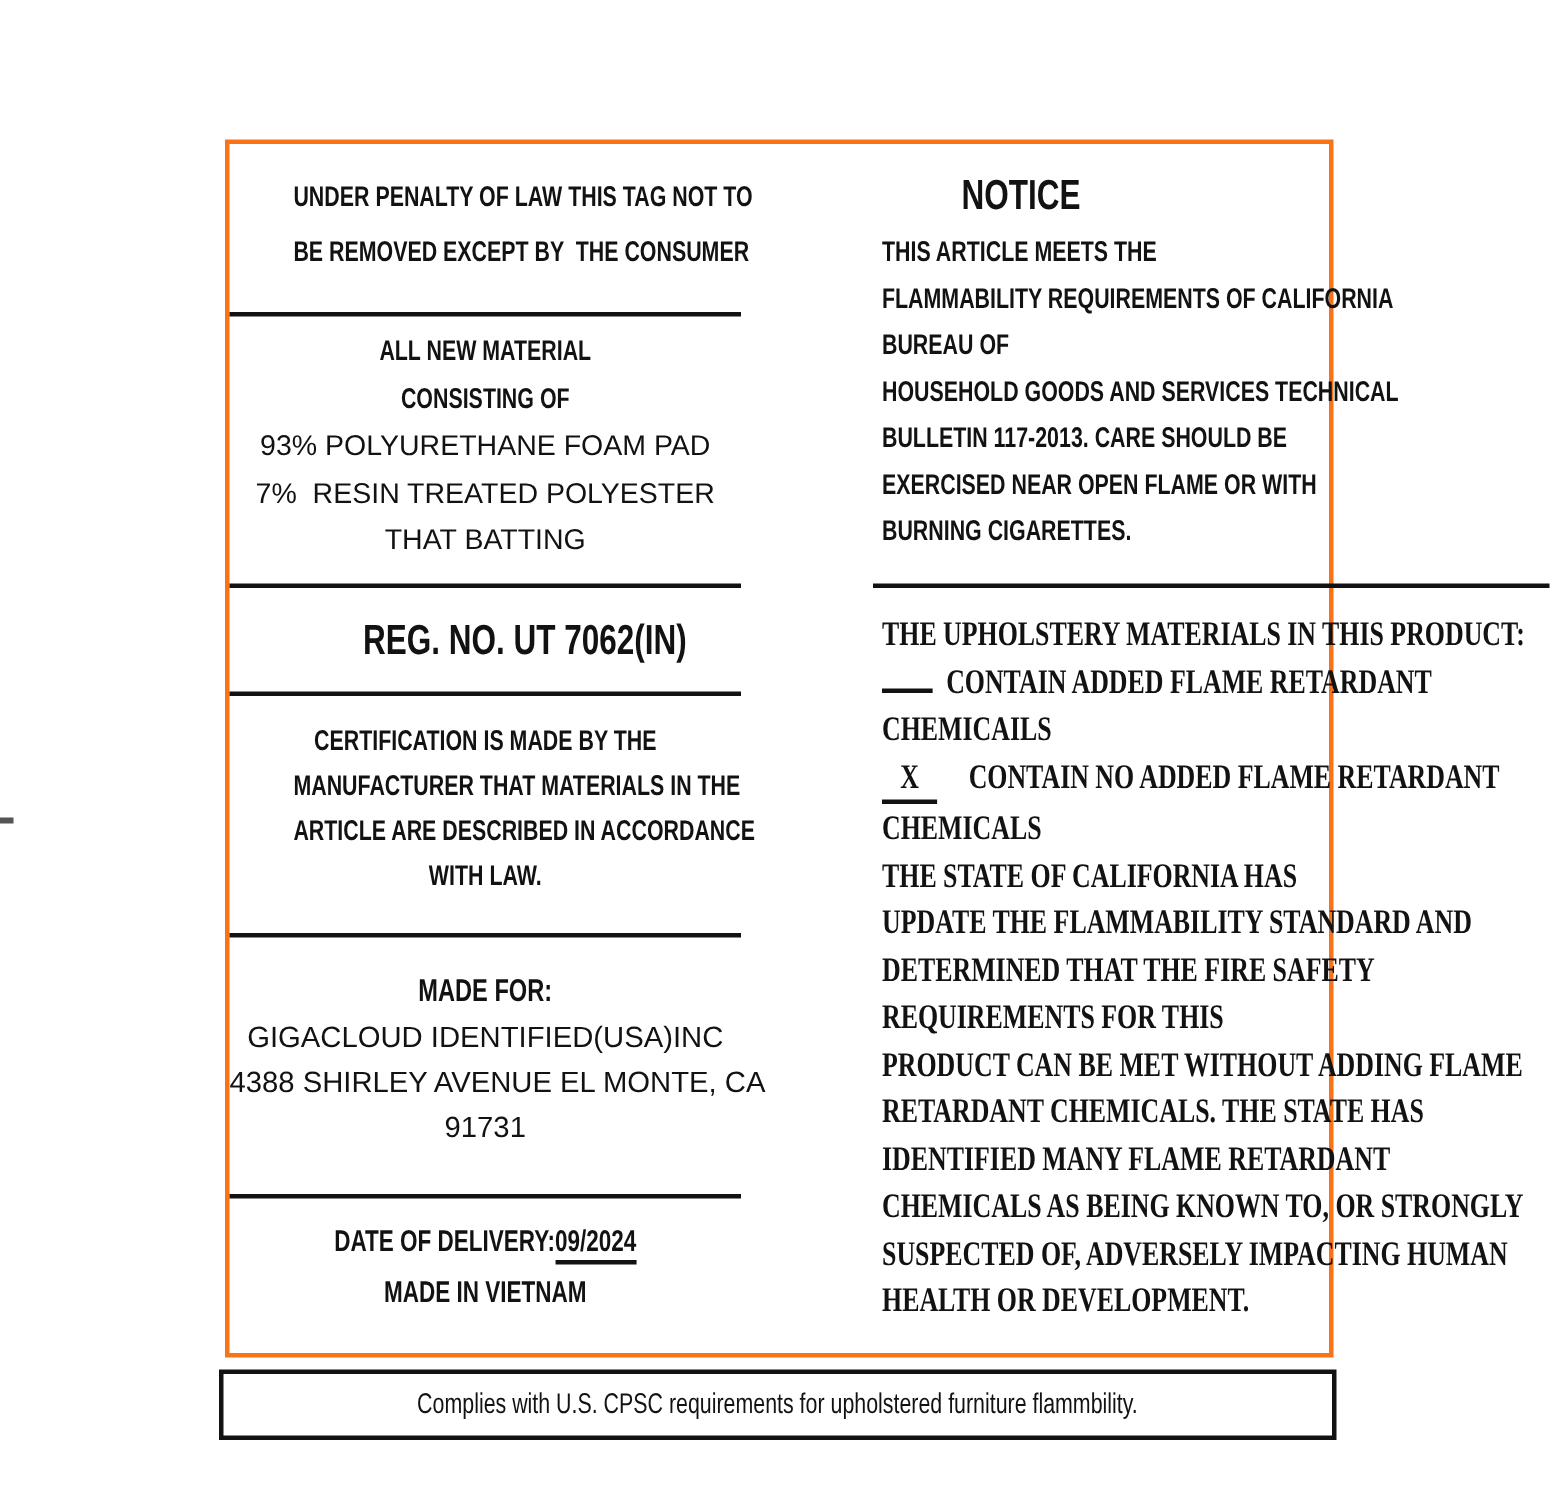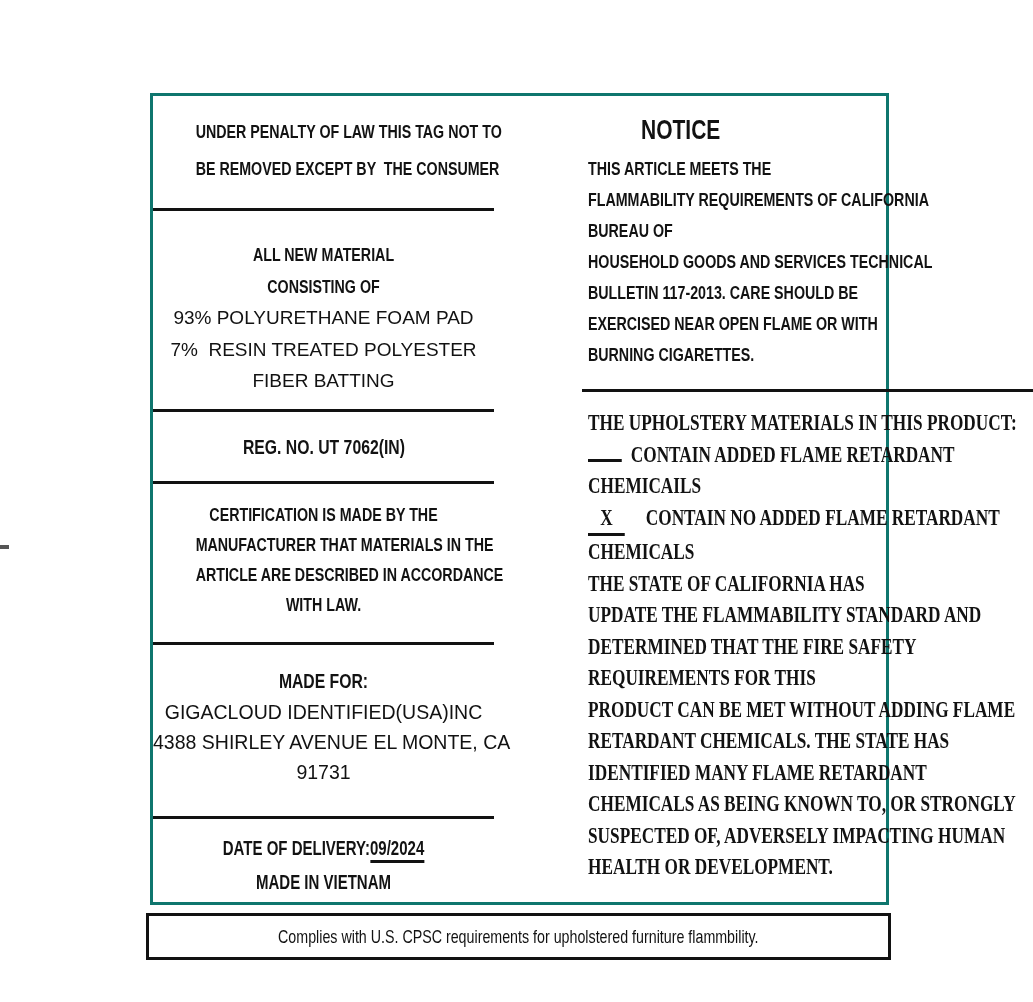--- a/index.html
+++ b/index.html
@@ -8,41 +8,41 @@
     background:#ffffff;
     font-family:"Liberation Sans",sans-serif;
     color:#121212;
     position:relative;
     overflow:hidden;
   }
   
   .main-box{
     position:absolute;left:150px;top:93px;
     width:739px;height:812px;
-    border:3px solid #0f766e;
+    border:3px solid #f97316;
     box-sizing:border-box;
     display:flex;
     background:#ffffff;
     gap:44px;
   }
   .col-left{width:341px;display:flex;flex-direction:column;box-sizing:border-box;}
   .vdiv{width:6px;background:#121212;}
   .col-right{flex:1;display:flex;flex-direction:column;box-sizing:border-box;}
   section{box-sizing:border-box;}
   .sb{border-bottom:3px solid #121212;}
   
   .ln{white-space:pre;}
   .b{font-weight:bold;}
   .ctr{text-align:center;}
   .cx{transform:scaleX(0.75);}                       
   .cxl{transform:scaleX(0.75);transform-origin:0 50%;} 
   
   .sec-penalty{height:115px;padding-top:17px;font-size:19px;line-height:37px;}
-  .sec-material{height:181px;padding-top:8px;font-size:19px;line-height:31.5px;margin-top:20px;}
-  .sec-reg{height:72px;display:flex;align-items:center;justify-content:center;font-size:21px;}
+  .sec-material{height:181px;padding-top:8px;font-size:19px;line-height:31.5px;}
+  .sec-reg{height:72px;display:flex;align-items:center;justify-content:flex-end;font-size:28px;}
   .sec-cert{height:161px;padding-top:16px;font-size:19px;line-height:30px;}
   .sec-made{height:174px;padding-top:19px;}
   .made-heading{font-size:21px;line-height:33px;}
   .made-addr{font-size:19.5px;line-height:30px;font-weight:normal;}
   .sec-date{flex:1;padding-top:12px;font-size:20px;line-height:34px;}
   .date-underline{border-bottom:3px solid #121212;padding-bottom:1px;}
   
   .sec-notice{height:296px;padding-top:17px;padding-left:6px;}
   .notice-heading{font-size:28px;line-height:34px;margin-left:53px;}
   .notice-body{margin-top:6px;font-size:19px;line-height:31px;}
@@ -72,21 +72,21 @@
     <section class="sec-penalty sb ctr b">
       <div class="ln cx">UNDER PENALTY OF LAW THIS TAG NOT TO</div>
       <div class="ln cx">BE REMOVED EXCEPT BY  THE CONSUMER</div>
     </section>
 
     <section class="sec-material sb ctr">
       <div class="ln cx b">ALL NEW MATERIAL</div>
       <div class="ln cx b">CONSISTING OF</div>
       <div class="ln">93% POLYURETHANE FOAM PAD</div>
       <div class="ln">7%  RESIN TREATED POLYESTER</div>
-      <div class="ln">FIBER BATTING</div>
+      <div class="ln">THAT BATTING</div>
     </section>
 
     <section class="sec-reg sb b">
       <div class="ln cx">REG. NO. UT 7062(IN)</div>
     </section>
 
     <section class="sec-cert sb ctr b">
       <div class="ln cx">CERTIFICATION IS MADE BY THE</div>
       <div class="ln cx">MANUFACTURER THAT MATERIALS IN THE</div>
       <div class="ln cx">ARTICLE ARE DESCRIBED IN ACCORDANCE</div>

